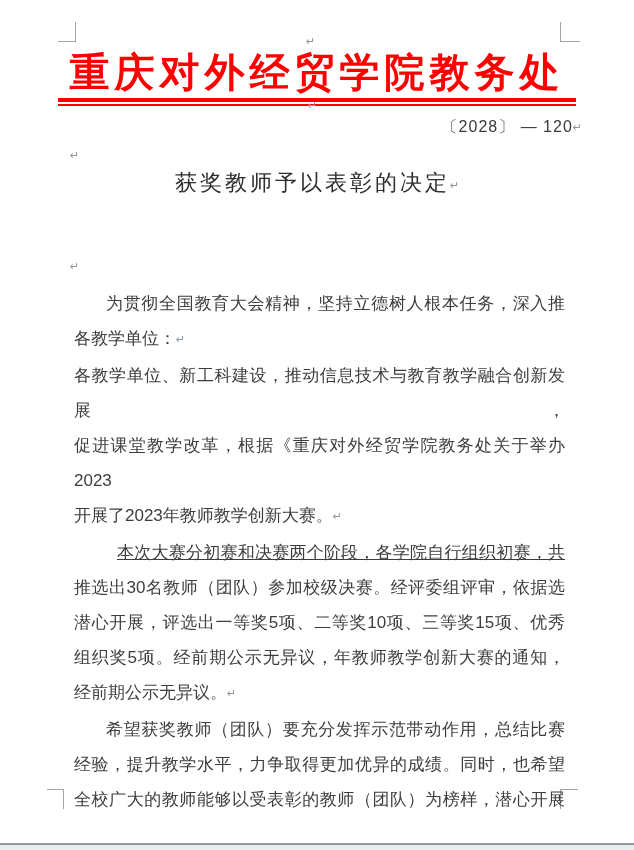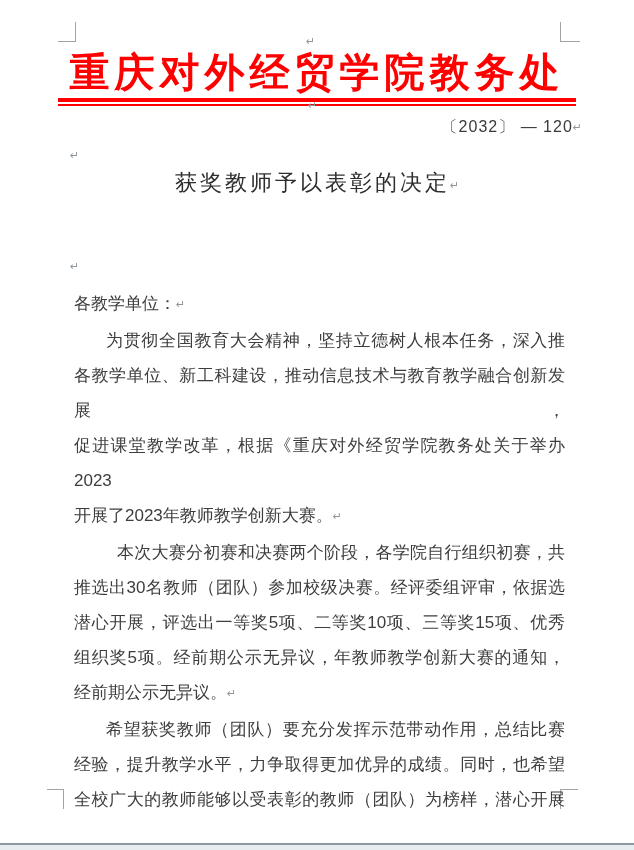--- a/index.html
+++ b/index.html
@@ -40,21 +40,21 @@
     font-size:22px;line-height:31px;letter-spacing:3px;white-space:nowrap;
   }
 
   .body-text{
     position:absolute;left:74px;top:286px;width:491px;
     color:#3d3d3d;font-size:17px;line-height:35px;
   }
   .line{white-space:nowrap;}
   .line.j{white-space:normal;text-align:justify;text-align-last:justify;}
   .line.ind2{text-indent:32px;}
-  .line.ind25{text-indent:43px;}
+  .line.ind25{text-indent:43px;text-decoration:underline;}
 
   .pilcrow{
     color:#8d969d;font-size:11px;letter-spacing:0;
     display:inline-block;transform:translateY(-1px);
   }
   .pilcrow.floating{position:absolute;display:block;}
   .pw-top-center{left:306px;top:36px;}
   .pw-below-rule{left:308px;top:100px;}
   .pw-left-1{left:70px;top:150px;}
   .pw-left-2{left:70px;top:261px;}
@@ -73,34 +73,34 @@
   <div class="crop br"></div>
 
   <span class="pilcrow floating pw-top-center">↵</span>
 
   <div class="banner">重庆对外经贸学院教务处</div>
   <div class="red-rule"></div>
 
   <span class="pilcrow floating pw-below-rule">↵</span>
 
   <div class="doc-number">
-    <span>〔2032〕 — 120</span><span class="pilcrow">↵</span>
+    <span>〔2028〕 — 120</span><span class="pilcrow">↵</span>
   </div>
 
   <span class="pilcrow floating pw-left-1">↵</span>
 
   <div class="doc-title">
     <div><span>获奖教师予以表彰的决定</span><span class="pilcrow">↵</span></div>
   </div>
 
   <span class="pilcrow floating pw-left-2">↵</span>
 
   <div class="body-text">
+    <div class="line j ind2">为贯彻全国教育大会精神，坚持立德树人根本任务，深入推</div>
     <div class="line"><span>各教学单位：</span><span class="pilcrow">↵</span></div>
-    <div class="line j ind2">为贯彻全国教育大会精神，坚持立德树人根本任务，深入推</div>
     <div class="line j">各教学单位、新工科建设，推动信息技术与教育教学融合创新发展，</div>
     <div class="line j">促进课堂教学改革，根据《重庆对外经贸学院教务处关于举办2023</div>
     <div class="line"><span>开展了2023年教师教学创新大赛。</span><span class="pilcrow">↵</span></div>
     <div class="line j ind25">本次大赛分初赛和决赛两个阶段，各学院自行组织初赛，共</div>
     <div class="line j">推选出30名教师（团队）参加校级决赛。经评委组评审，依据选</div>
     <div class="line j">潜心开展，评选出一等奖5项、二等奖10项、三等奖15项、优秀</div>
     <div class="line j">组织奖5项。经前期公示无异议，年教师教学创新大赛的通知，</div>
     <div class="line"><span>经前期公示无异议。</span><span class="pilcrow">↵</span></div>
     <div class="line j ind2">希望获奖教师（团队）要充分发挥示范带动作用，总结比赛</div>
     <div class="line j">经验，提升教学水平，力争取得更加优异的成绩。同时，也希望</div>

